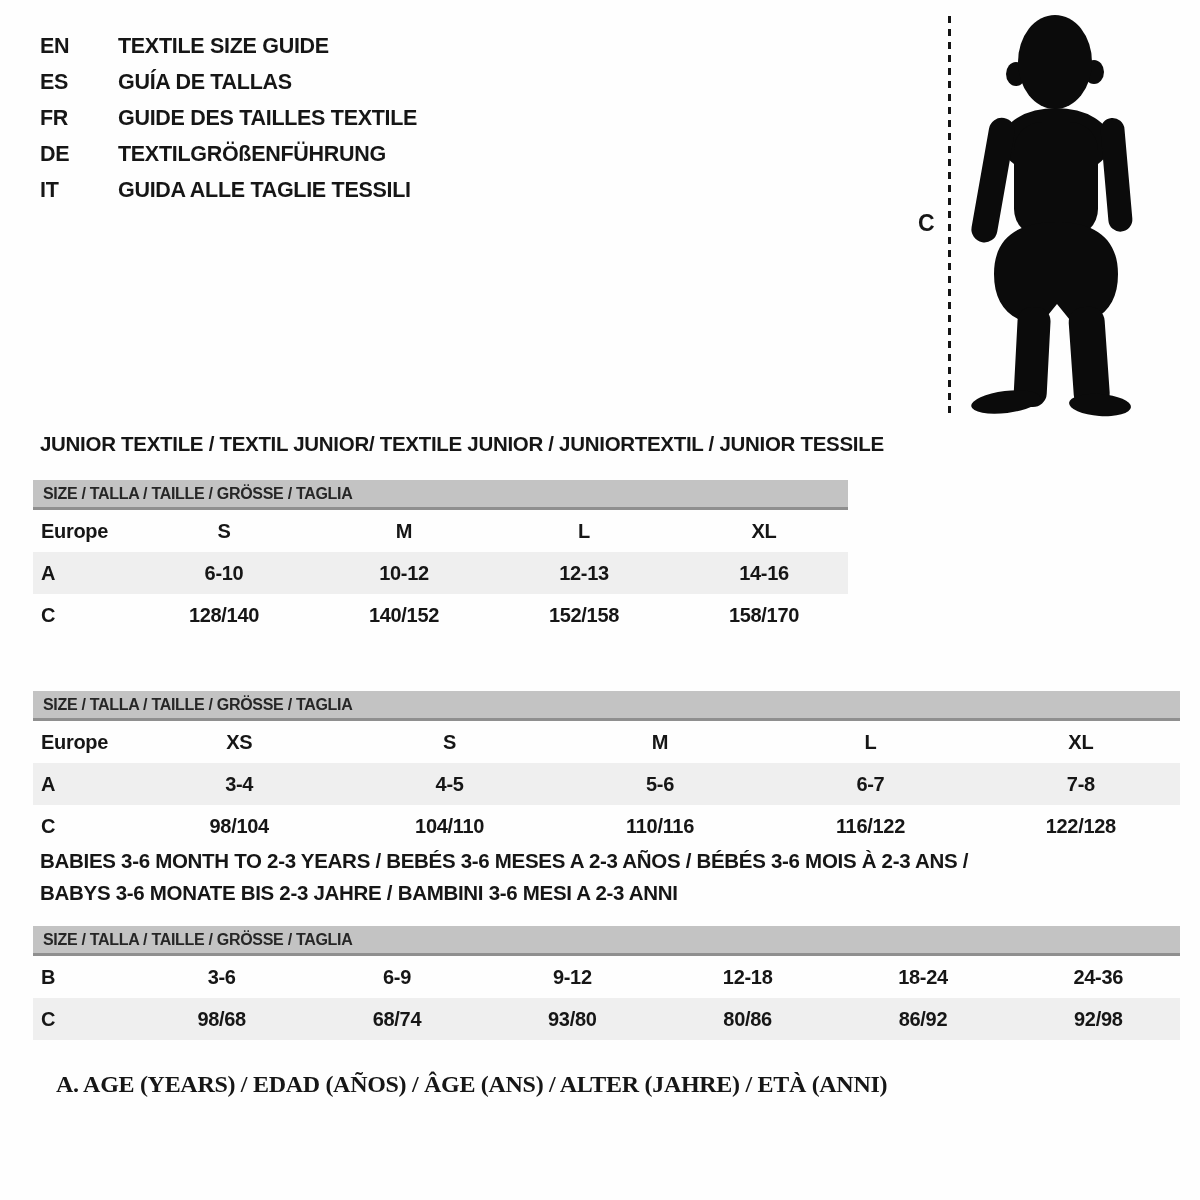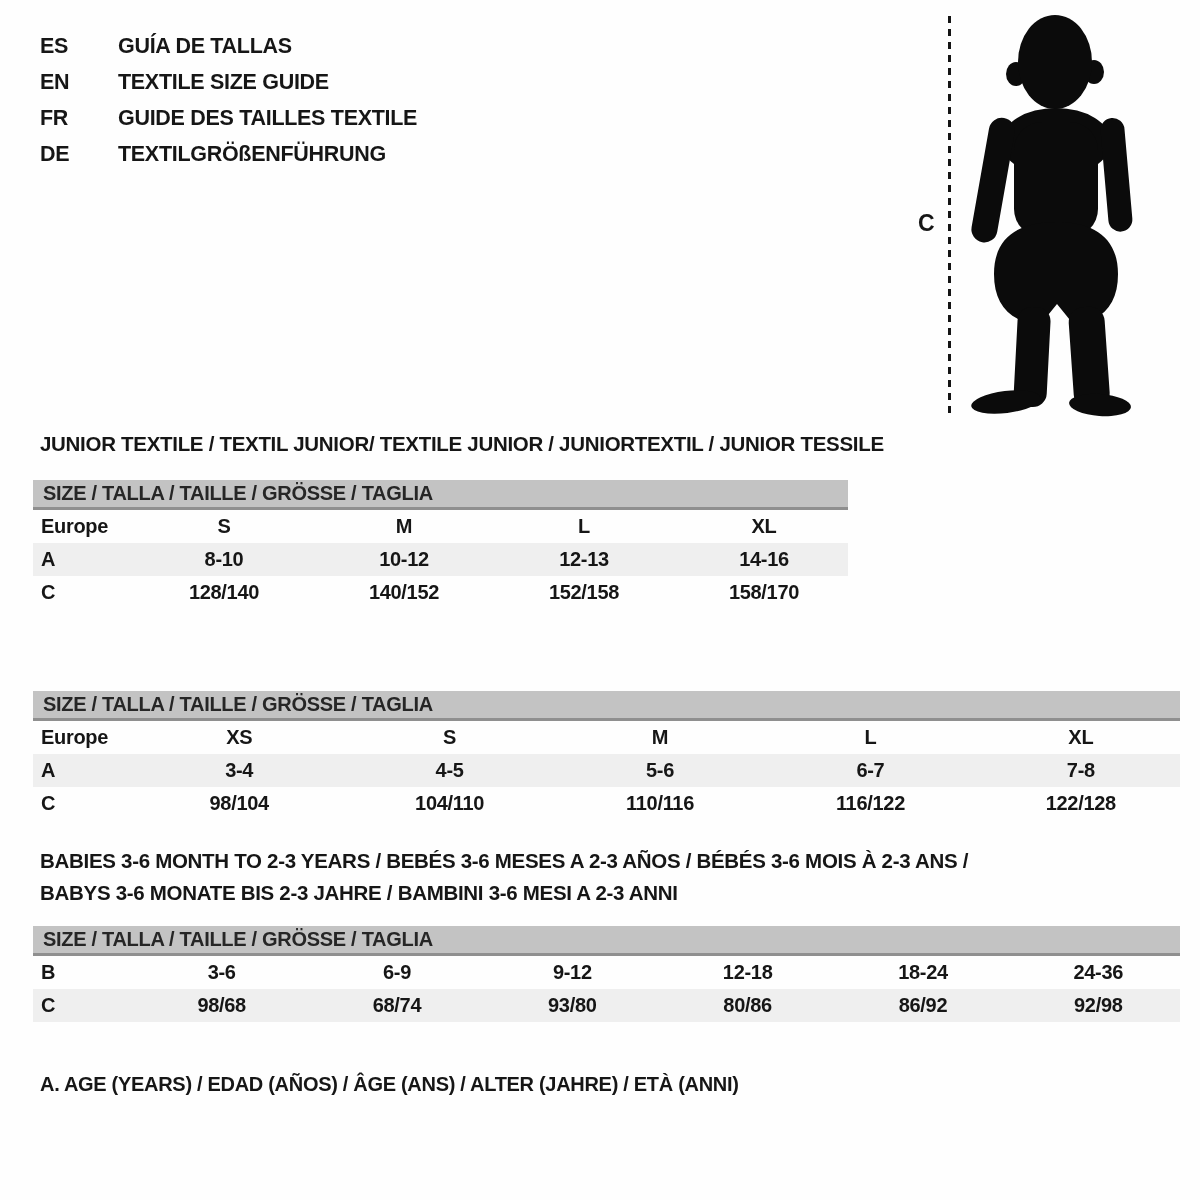--- a/index.html
+++ b/index.html
@@ -25,50 +25,54 @@
   #children-heading{left:40px;top:643px;}
   #babies-heading{left:40px;top:845px;line-height:32px;}
   .sub{font-size:13px;vertical-align:-4px;letter-spacing:-0.2px;}
   
   .table{position:absolute;font-size:20px;}
   #junior-table{left:33px;top:480px;width:815px;}
   #children-table{left:33px;top:691px;width:1147px;}
   #babies-table{left:33px;top:926px;width:1147px;}
   .size-bar{
     height:27px;background:#c3c3c3;border-bottom:3px solid #8f8f8f;
-    display:flex;align-items:center;padding-left:10px;color:#262626;font-size:20px;
+    display:flex;align-items:center;padding-left:10px;color:#262626;font-size:16px;
   }
-  .trow{display:flex;align-items:center;height:33px;gap:12px;}
+  .trow{display:flex;align-items:center;height:42px;gap:12px;}
   .trow.alt{background:#efefef;}
   .lbl{width:95px;padding-left:8px;box-sizing:border-box;}
   .cell{flex:1;text-align:center;}
   
-  .legend{position:absolute;left:40px;top:1068px;font-size:20px;line-height:33px;}
+  .legend{position:absolute;left:56px;top:1068px;font-size:24px;line-height:33px;font-family:Liberation Serif, serif;}
 </style>
 </head>
 <body>
 
 <div class="canvas">
 
   <div class="lang-list">
     <div class="lang-row">
+      <span class="code">EN</span>
+      <span class="title">TEXTILE SIZE GUIDE</span>
+    </div>
+    <div class="lang-row">
       <span class="code">ES</span>
       <span class="title">GUÍA DE TALLAS</span>
-    </div>
-    <div class="lang-row">
-      <span class="code">EN</span>
-      <span class="title">TEXTILE SIZE GUIDE</span>
     </div>
     <div class="lang-row">
       <span class="code">FR</span>
       <span class="title">GUIDE DES TAILLES TEXTILE</span>
     </div>
     <div class="lang-row">
       <span class="code">DE</span>
       <span class="title">TEXTILGRÖßENFÜHRUNG</span>
+    </div>
+    <div class="lang-row">
+      <span class="code">IT</span>
+      <span class="title">GUIDA ALLE TAGLIE TESSILI</span>
     </div>
   </div>
 
   <div class="dashed-line"></div>
   <div class="fig-label">C</div>
   <svg class="baby" width="176" height="406" viewBox="0 0 176 406" aria-hidden="true">
     <g fill="#0b0b0b">
       <ellipse cx="54" cy="62" rx="10" ry="12"></ellipse>
       <ellipse cx="132" cy="60" rx="10" ry="12"></ellipse>
       <ellipse cx="93" cy="50" rx="37" ry="47"></ellipse>
@@ -91,21 +95,21 @@
     <div class="size-bar">SIZE / TALLA / TAILLE / GRÖSSE / TAGLIA</div>
     <div class="trow">
       <span class="lbl">Europe</span>
       <span class="cell">S</span>
       <span class="cell">M</span>
       <span class="cell">L</span>
       <span class="cell">XL</span>
     </div>
     <div class="trow alt">
       <span class="lbl">A</span>
-      <span class="cell">8-10</span>
+      <span class="cell">6-10</span>
       <span class="cell">10-12</span>
       <span class="cell">12-13</span>
       <span class="cell">14-16</span>
     </div>
     <div class="trow">
       <span class="lbl">C</span>
       <span class="cell">128/140</span>
       <span class="cell">140/152</span>
       <span class="cell">152/158</span>
       <span class="cell">158/170</span>

